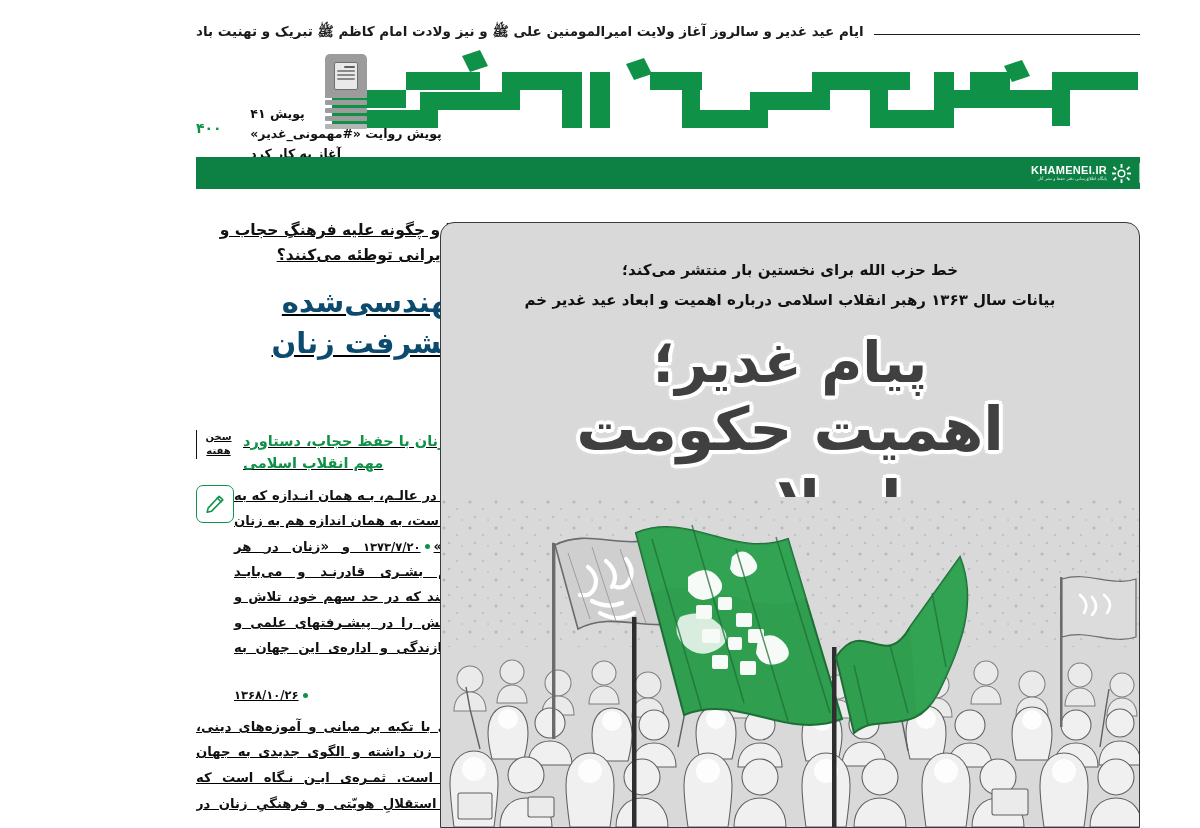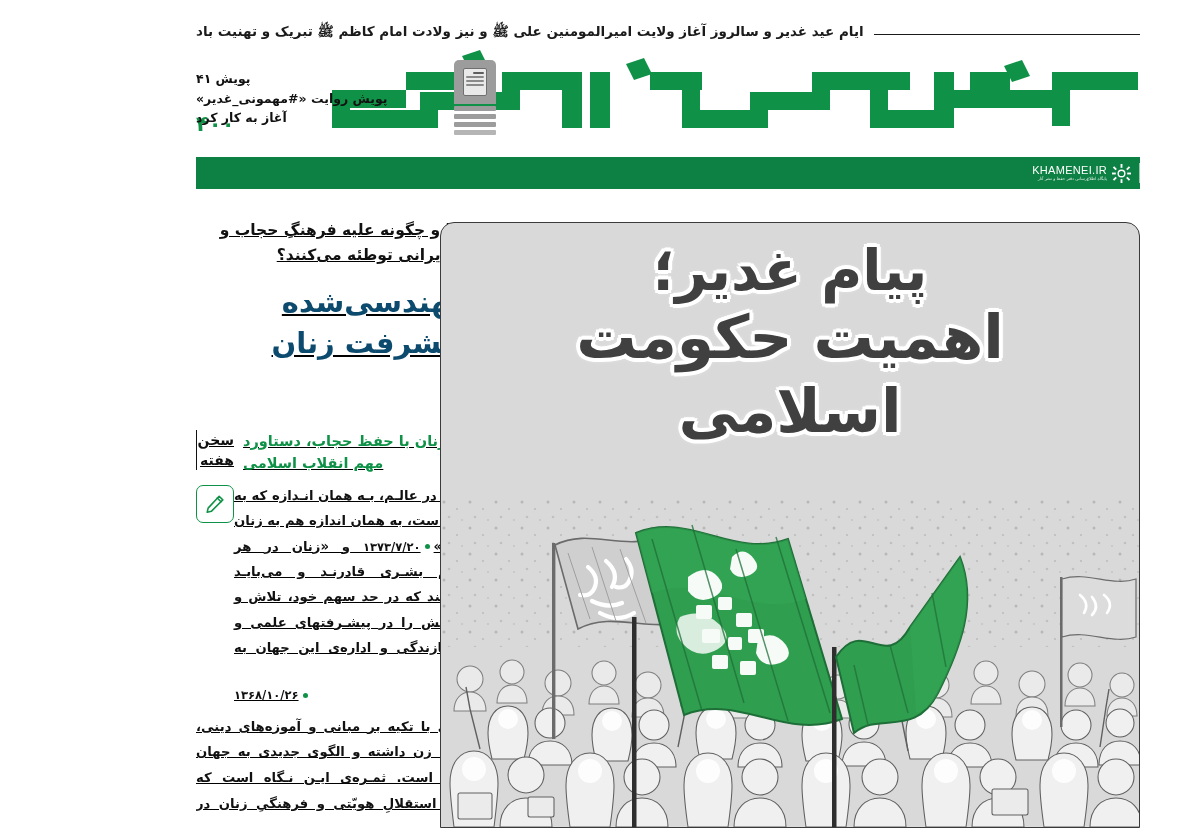--- a/index.html
+++ b/index.html
@@ -30,27 +30,27 @@
     position:absolute;top:48px;right:60px;left:60px;height:100px;
   }
   .logo-wrap{
     position:absolute;right:0;top:0;height:100px;width:840px;
     display:flex;align-items:center;justify-content:flex-start;
   }
   .logo-svg{width:830px;height:96px;display:block;}
 
   .issue-num{
     position:absolute;left:0;bottom:12px;
-    font-size:21px;font-weight:700;color:#0f9247;letter-spacing:1px;
+    font-size:14px;font-weight:700;color:#0f9247;letter-spacing:1px;
   }
 
   
   .campaign{
     position:absolute;left:0px;top:6px;width:300px;height:90px;
-    display:flex;flex-direction:row;align-items:center;gap:10px;
+    display:flex;flex-direction:column;align-items:center;gap:10px;
   }
   .campaign-icon{
     width:42px;height:78px;flex:0 0 42px;position:relative;
   }
   .ci-top{
     position:absolute;top:0;left:0;width:42px;height:44px;background:#9c9c9c;
     border-radius:5px 5px 0 0;
     display:flex;align-items:center;justify-content:center;
   }
   .ci-doc{
@@ -82,21 +82,21 @@
   .infobar-text .sep{color:#ffffff;opacity:.85;padding:0 7px;font-weight:400;}
   .khamenei-logo{
     display:flex;flex-direction:row;align-items:center;gap:5px;
     padding-left:14px;padding-right:8px;border-right:1px solid rgba(255,255,255,.6);
     height:20px;
   }
   .kh-mark{
     width:19px;height:19px;flex:0 0 19px;position:relative;
   }
   .kh-text{display:flex;flex-direction:column;align-items:flex-start;line-height:1;}
-  .kh-text b{font-family:"Liberation Sans",sans-serif;font-size:11px;color:#fff;letter-spacing:.3px;font-weight:400;}
+  .kh-text b{font-family:"Liberation Sans",sans-serif;font-size:11px;color:#fff;letter-spacing:.3px;font-weight:700;}
   .kh-text small{font-size:4.2px;color:#fff;opacity:.9;letter-spacing:.2px;margin-top:1.5px;}
 
   
   .leftcol{
     position:absolute;top:218px;left:60px;width:340px;height:606px;
     direction:rtl;text-align:right;overflow:hidden;text-decoration:underline;
   }
   .kicker{
     font-size:15.5px;font-weight:700;color:#111;line-height:1.62;margin-bottom:14px;
     text-align:right;
@@ -104,21 +104,21 @@
   .big-headline{
     font-size:29px;font-weight:800;color:#0c4a6e;line-height:1.42;letter-spacing:-0.6px;
     margin-bottom:24px;text-align:right;
   }
 
   .sokhan-row{display:flex;flex-direction:row-reverse;align-items:flex-start;gap:9px;margin-bottom:8px;}
   .sokhan-badge{
     flex:0 0 38px;width:38px;text-align:center;border-left:1.6px solid #111;
     padding-left:6px;box-sizing:border-box;
   }
-  .sokhan-badge span{display:block;font-size:14px;font-weight:700;color:#111;line-height:1.45;letter-spacing:.5px;}
+  .sokhan-badge span{display:block;font-size:10px;font-weight:700;color:#111;line-height:1.45;letter-spacing:.5px;}
   .sokhan-title{
     flex:1;font-size:14.5px;font-weight:800;color:#0f9247;line-height:1.56;text-align:left;
   }
 
   .quote-row{display:flex;flex-direction:row-reverse;align-items:flex-start;}
   .pen-badge{
     flex:0 0 36px;width:36px;height:36px;border:1.8px solid #0f9247;border-radius:7px;
     display:flex;align-items:center;justify-content:center;margin-top:2px;
   }
   .quote-body{flex:1;}
@@ -298,20 +298,24 @@
     </div>
 
     <div class="body-text">
       <span>انقلاب اسلامی با تکیه بر مبانی و آموزه‌های دینی، نگاه مترقی به زن داشته و الگوی جدیدی به جهان معرفی نموده است. ثمـره‌ی ایـن نـگاه است که «امـروز پرچمِ استقلالِ هویّتی و فرهنگیِ زنان در دست زنان ایرانی است؛ امروز بانوان ایرانی با حفظ حجاب، استقلال هویّتی خودشان و استقلال فرهنگی خودشان را دارند اعلام میکنند و به دنیا صادر میکنند؛ یعنی دنیا سـخن جدیـدی دارد می‌شـنود.»</span>
       
     </div>
   </div>
 
   <div class="mainpanel">
 
+    <div class="mp-kicker">
+      <div>خط حزب الله برای نخستین بار منتشر می‌کند؛</div>
+      <div>بیانات سال ۱۳۶۳ رهبر انقلاب اسلامی درباره اهمیت و ابعاد عید غدیر خم</div>
+    </div>
 
     <div class="mp-headline">
       <span>پیام غدیر؛</span>
       <span class="l2">اهمیت حکومت اسلامی</span>
     </div>
 
     <div class="illus">
       <svg viewBox="0 0 700 330" preserveAspectRatio="xMidYMax slice">
         <defs>
           <pattern id="speckle" width="26" height="26" patternUnits="userSpaceOnUse">

